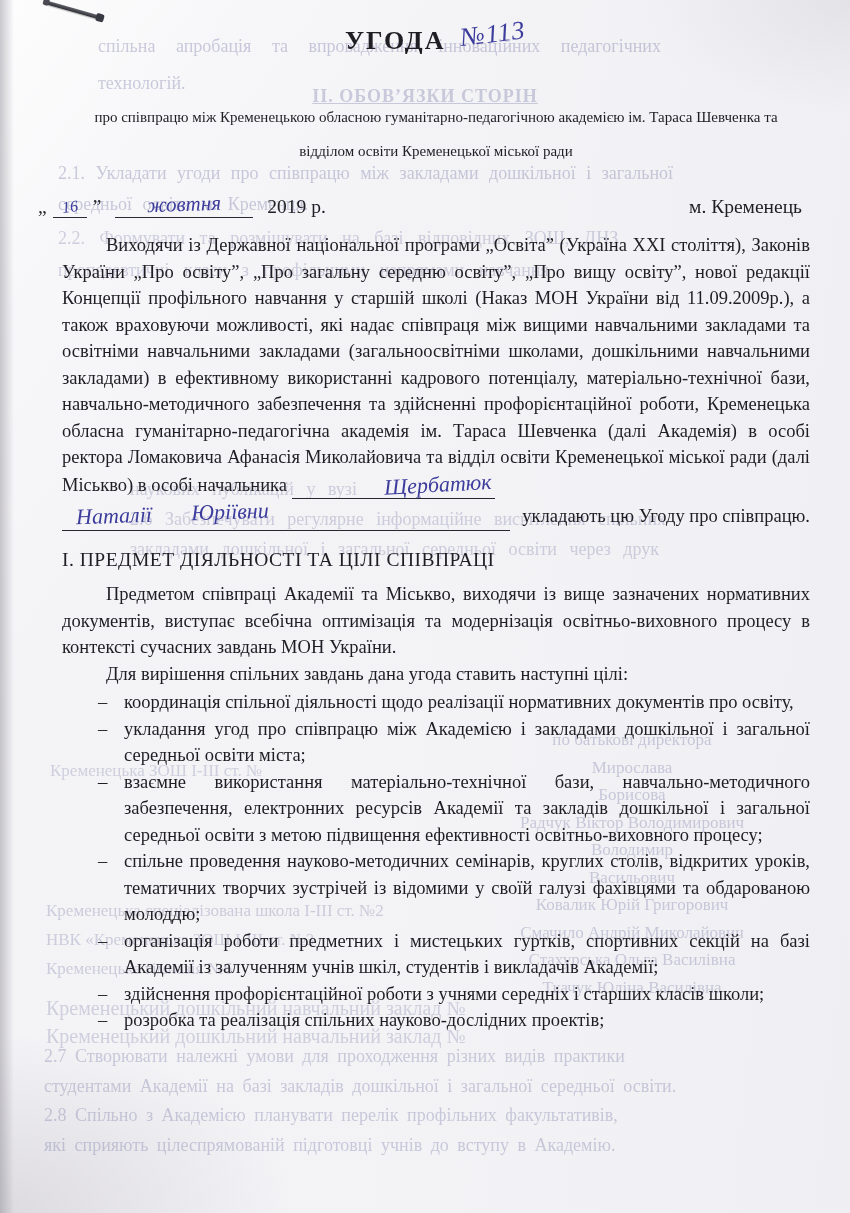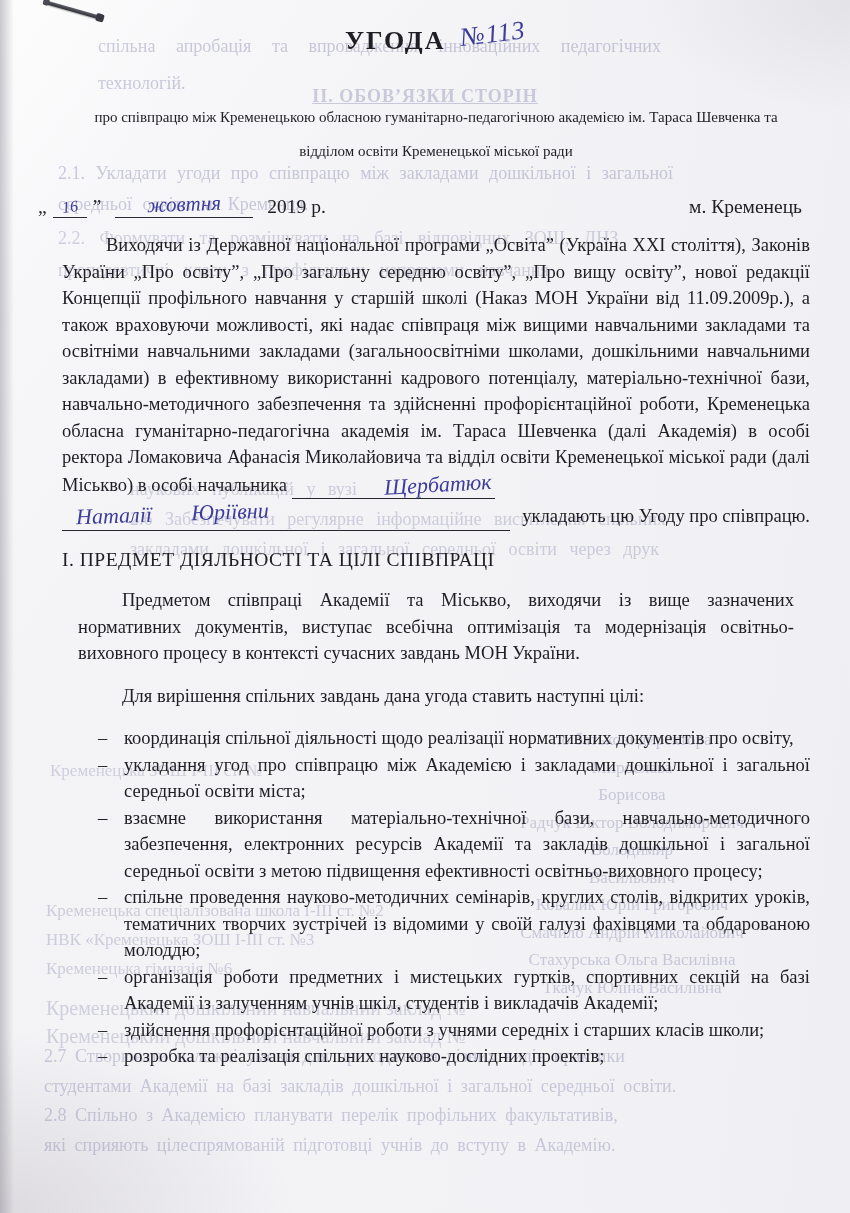--- a/index.html
+++ b/index.html
@@ -70,21 +70,21 @@
   .uline-surname{display:inline-block;min-width:150px;border-bottom:1.6px solid #26262e;
     white-space:nowrap;padding:0 4px;}
   .hw-surname{font-size:22px;display:inline-block;transform:rotate(-3deg) translateY(2px);}
   .given-row{display:flex;align-items:flex-end;gap:12px;font-size:18.5px;line-height:30px;}
   .uline-given{display:inline-block;width:438px;border-bottom:1.6px solid #26262e;padding-left:14px;}
   .hw-given{font-size:22px;word-spacing:34px;display:inline-block;transform:rotate(-2deg);}
   .closing-text{white-space:nowrap;}
 
   .sec-heading{margin:18px 0 10px;text-align:left;font-size:19.5px;
     font-weight:normal;letter-spacing:0.5px;}
-  .sec-intro,.goals-lead{margin:16px;font-size:18.5px;line-height:26.5px;
+  .sec-intro,.goals-lead{margin:0;font-size:18.5px;line-height:26.5px;
     text-align:justify;text-indent:44px;}
   .goals{list-style:none;margin:2px 0 0;padding:0 0 0 36px;font-size:18.5px;line-height:26.5px;}
   .goals li{position:relative;padding-left:26px;text-align:justify;}
   .goals li .dash{position:absolute;left:0;top:0;}
 </style>
 </head>
 <body>
 
 <div class="page">
 

